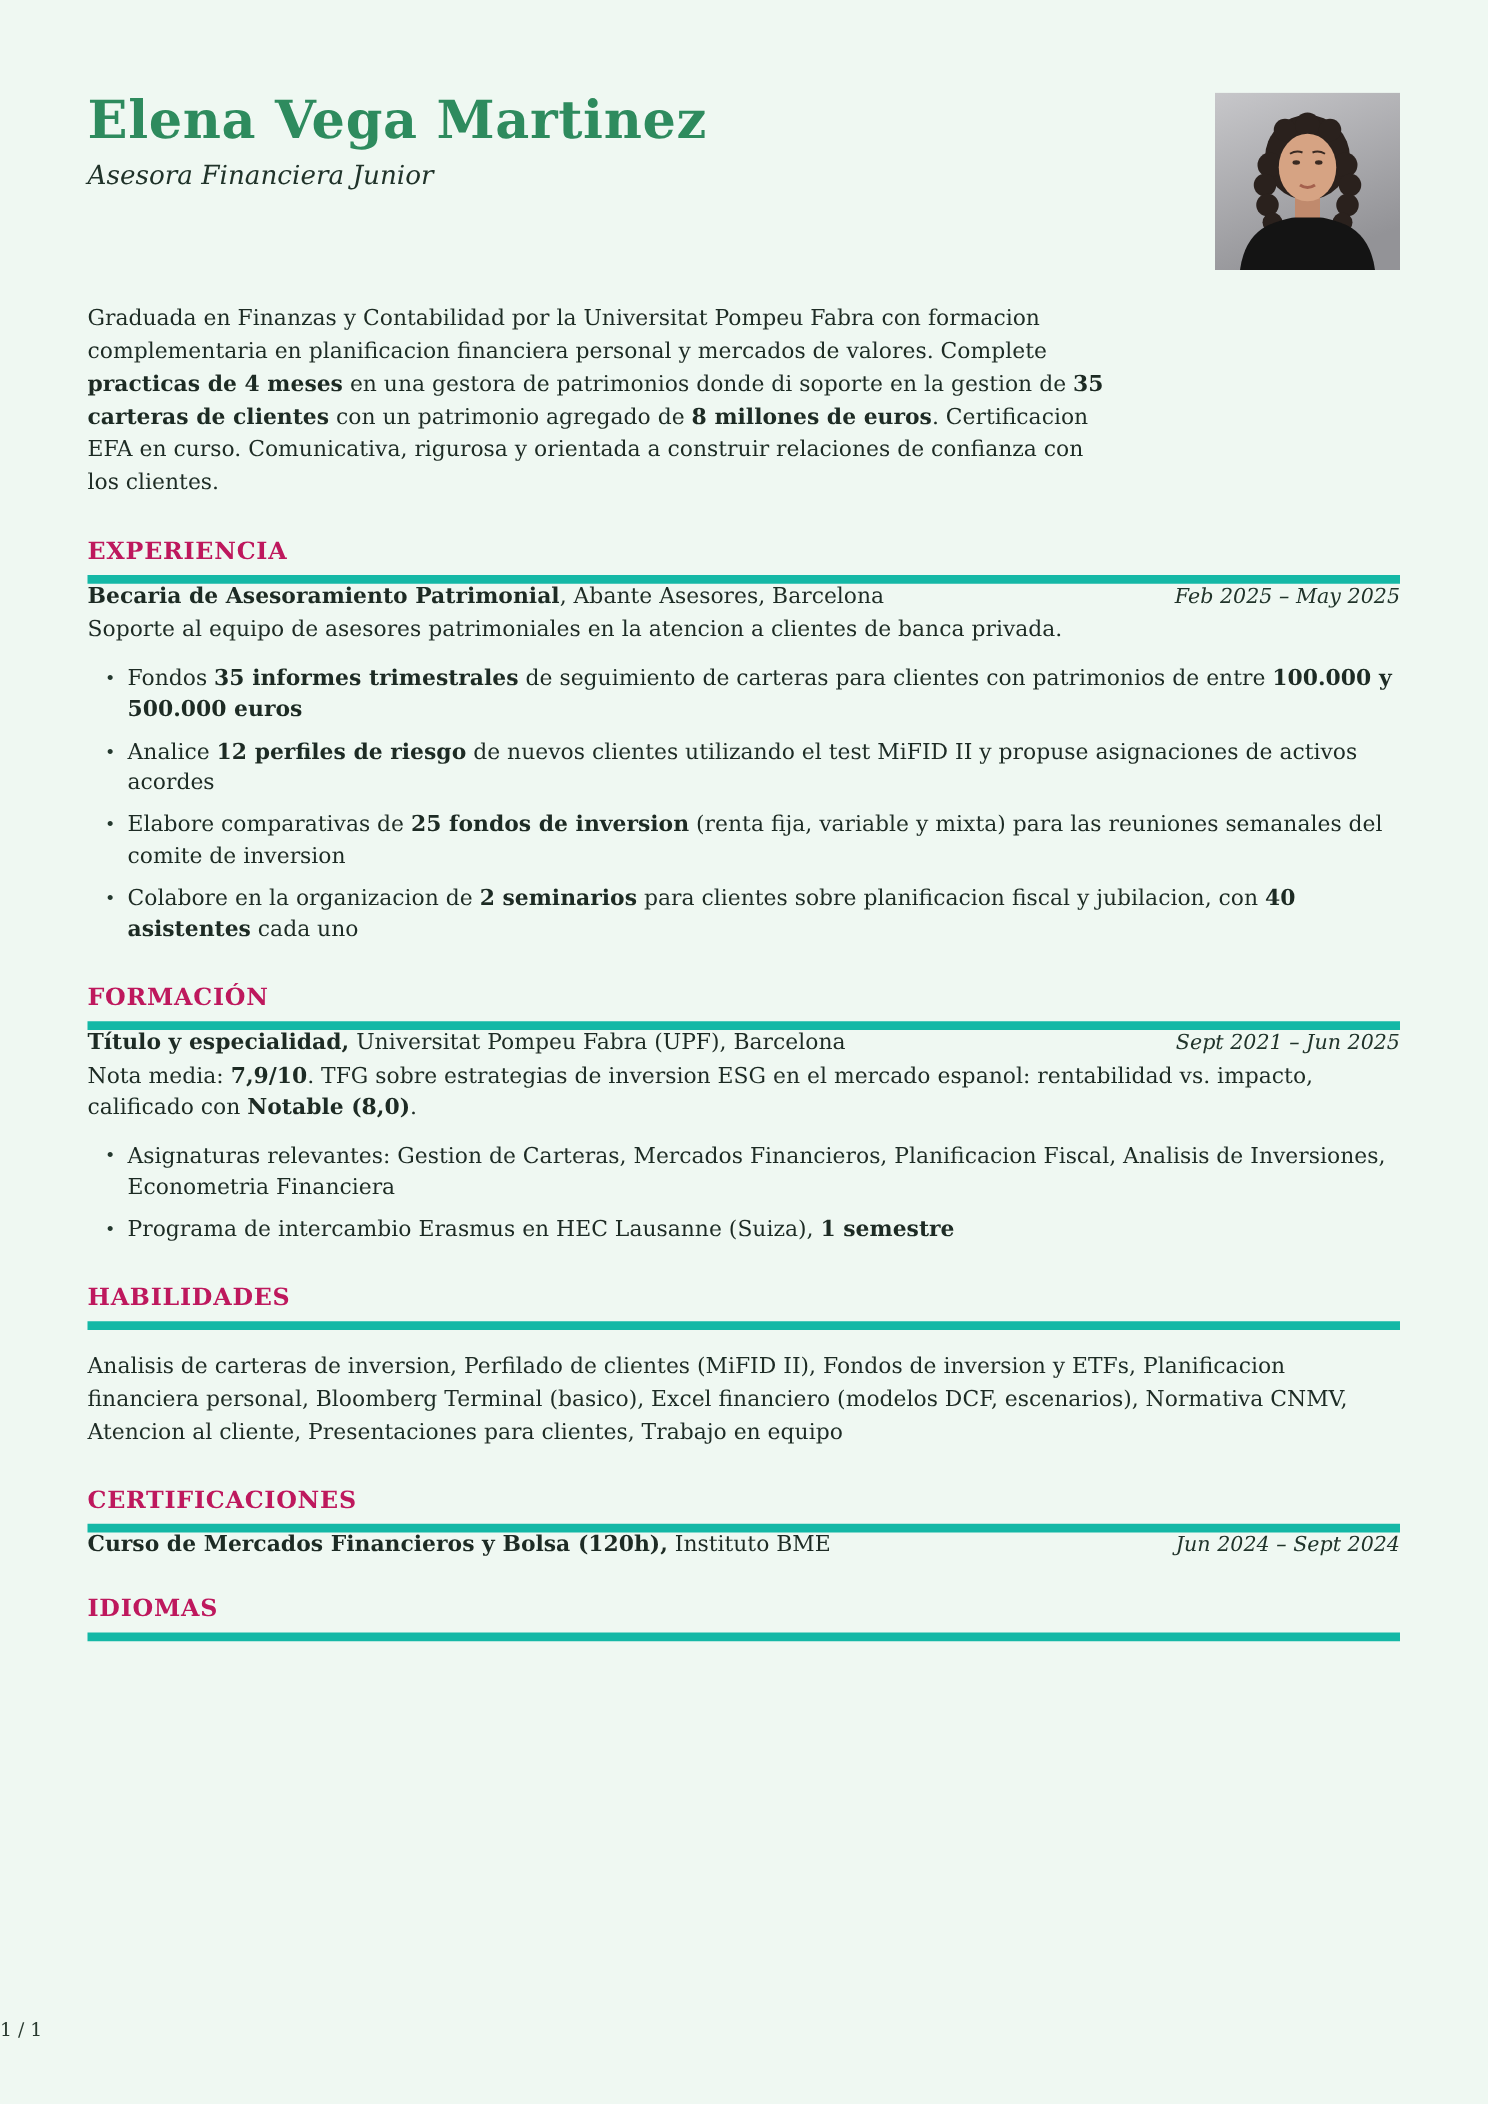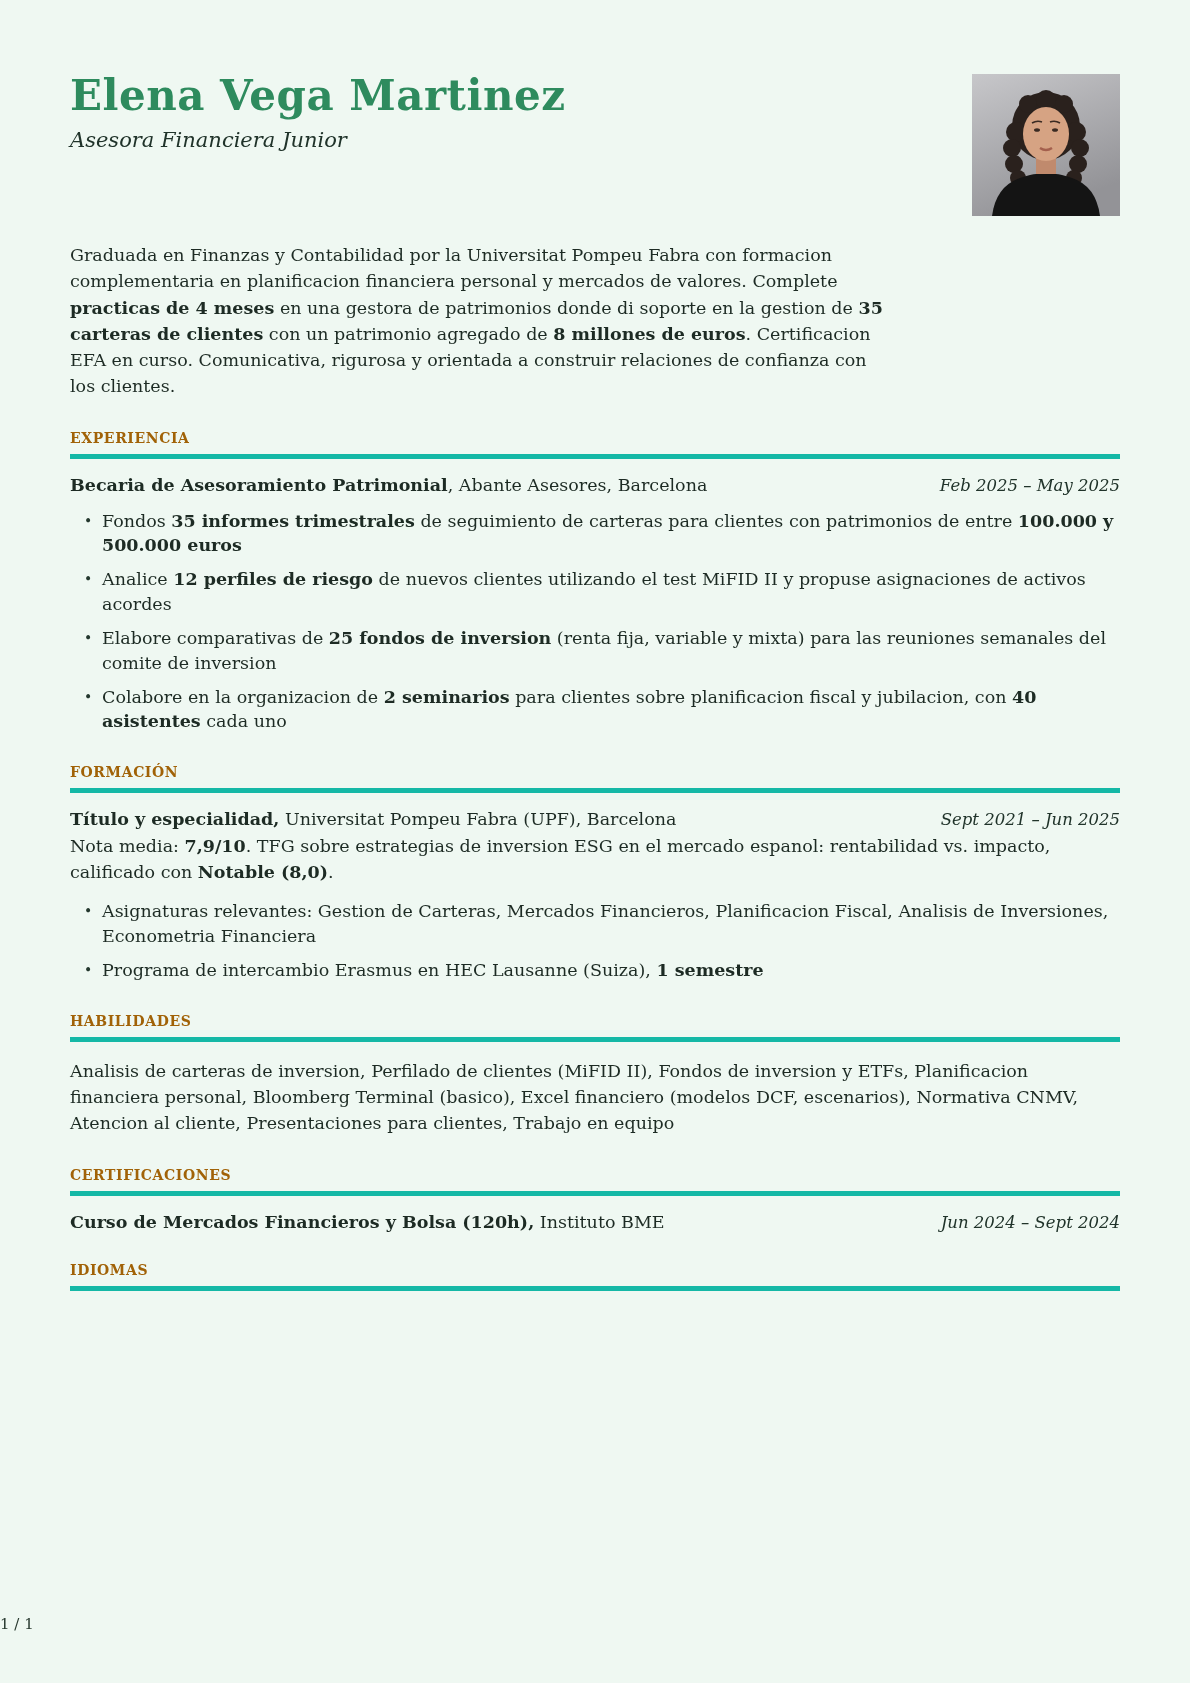--- a/index.html
+++ b/index.html
@@ -50,32 +50,31 @@
   
   .summary{
     margin-top:18px;
     width:822px;
     font-size:17.5px;
     line-height:1.5;
   }
   
   .section{margin-top:30px;}
   .section-head{
-    font-size:14px;
+    font-size:19px;
     font-weight:700;
     letter-spacing:0.6px;
-    color:#a16207;
-    border-bottom:5px solid #14b8a6;
+    color:#be185d;
+    border-bottom:7px solid #14b8a6;
     padding-bottom:8px;
   }
   .entry-head{
     display:flex;
     justify-content:space-between;
     align-items:baseline;
-    margin-top:16px;
   }
   .entry-title{font-size:17.5px;}
   .entry-date{
     font-size:16.5px;
     font-style:italic;
     white-space:nowrap;
     color:#20332a;
   }
   .entry-sub{
     margin-top:5px;
@@ -161,20 +160,21 @@
   </div>
 
   <p class="summary rich"><span>Graduada en Finanzas y Contabilidad por la Universitat Pompeu Fabra con formacion complementaria en planificacion financiera personal y mercados de valores. Complete </span><b>practicas de 4 meses</b><span> en una gestora de patrimonios donde di soporte en la gestion de </span><b>35 carteras de clientes</b><span> con un patrimonio agregado de </span><b>8 millones de euros</b><span>. Certificacion EFA en curso. Comunicativa, rigurosa y orientada a construir relaciones de confianza con los clientes.</span></p>
 
   <div class="section">
     <div class="section-head">EXPERIENCIA</div>
     <div class="entry-head">
       <span class="entry-title rich"><b>Becaria de Asesoramiento Patrimonial</b><span>, Abante Asesores, Barcelona</span></span>
       <span class="entry-date">Feb 2025 – May 2025</span>
     </div>
+    <div class="entry-sub">Soporte al equipo de asesores patrimoniales en la atencion a clientes de banca privada.</div>
     <div class="bullets">
       <div class="bullet">
           <span class="dot">•</span>
           <span class="bt rich"><span>Fondos </span><b>35 informes trimestrales</b><span> de seguimiento de carteras para clientes con patrimonios de entre </span><b>100.000 y 500.000 euros</b></span>
         </div>
       <div class="bullet">
           <span class="dot">•</span>
           <span class="bt rich"><span>Analice </span><b>12 perfiles de riesgo</b><span> de nuevos clientes utilizando el test MiFID II y propuse asignaciones de activos acordes</span></span>
         </div>
       <div class="bullet">

